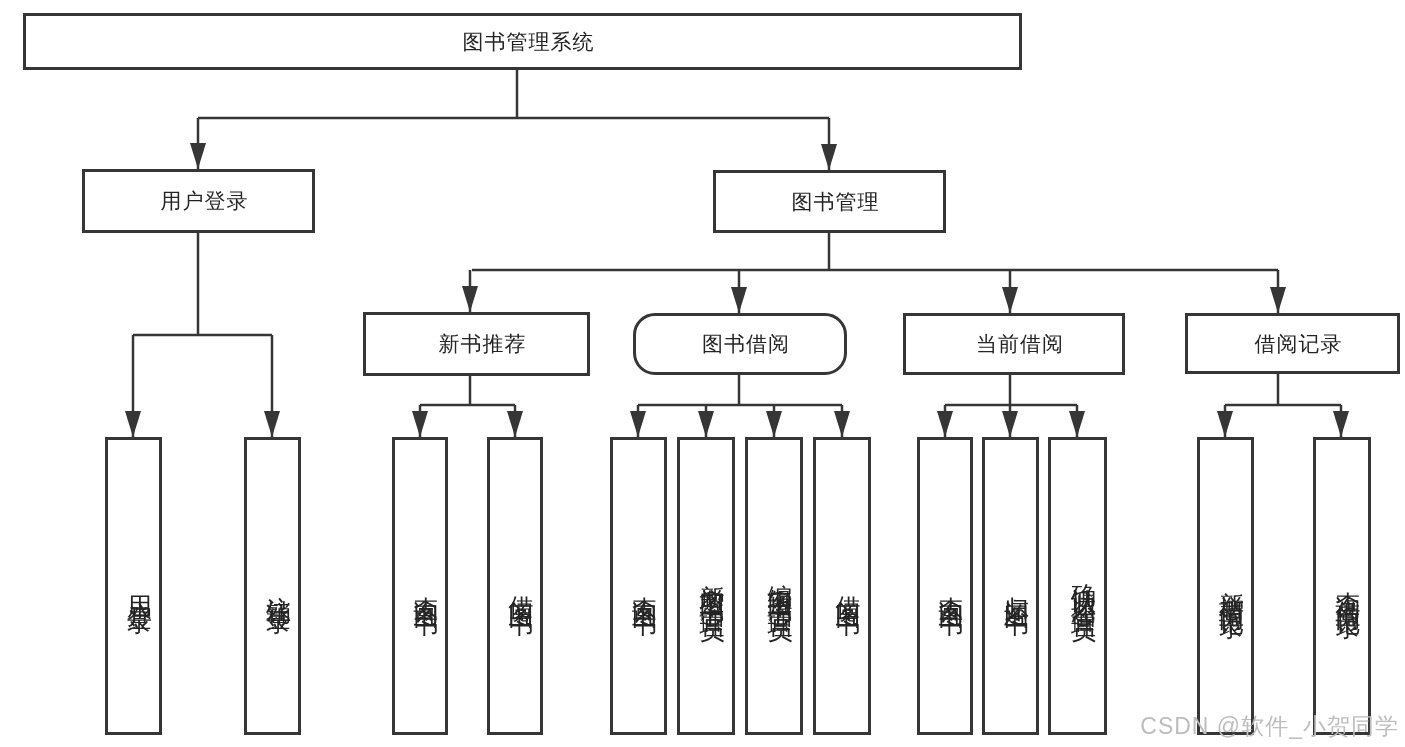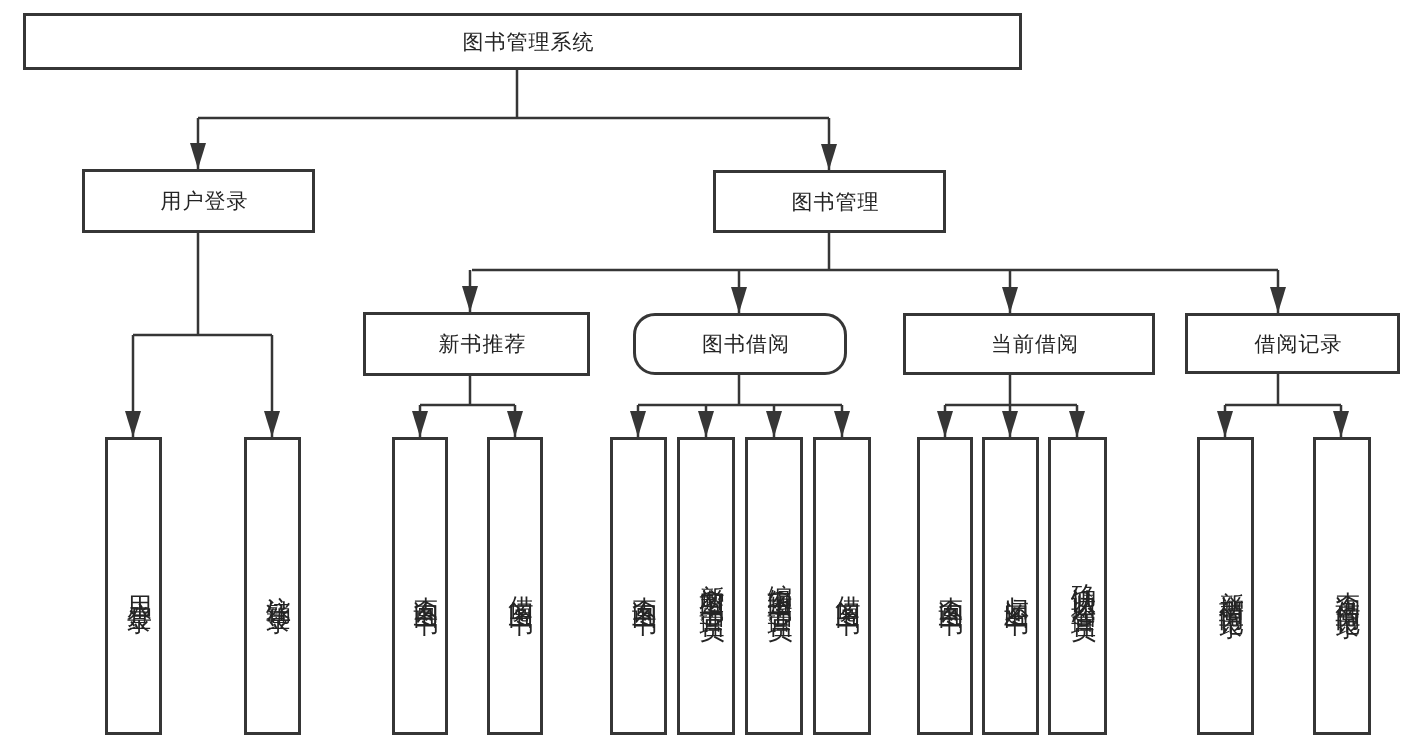--- a/index.html
+++ b/index.html
@@ -114,21 +114,21 @@
   <div class="node h" style="left:713px; top:170px; width:233px; height:63px;">
     <span class="label">图书管理</span>
   </div>
 
   <div class="node h" style="left:363px; top:312px; width:227px; height:64px;">
     <span class="label">新书推荐</span>
   </div>
   <div class="node h" style="left:633px; top:313px; width:214px; height:62px;border-radius:22px;">
     <span class="label">图书借阅</span>
   </div>
-  <div class="node h" style="left:903px; top:313px; width:252px; height:62px;">
+  <div class="node h" style="left:903px; top:313px; width:222px; height:62px;">
     <span class="label">当前借阅</span>
   </div>
   <div class="node h" style="left:1172px; top:313px; width:215px; height:61px;margin-left:13px;">
     <span class="label">借阅记录</span>
   </div>
 
   <div class="node v" style="left:105px; top:437px; width:57px; height:298px;">
     <span class="label">用户登录</span>
   </div>
   <div class="node v" style="left:244px; top:437px; width:57px; height:298px;">
@@ -165,14 +165,15 @@
     <span class="label">确认归还（管理员）</span>
   </div>
 
   <div class="node v" style="left:1197px; top:437px; width:57px; height:298px;">
     <span class="label">新增借阅记录</span>
   </div>
   <div class="node v" style="left:1313px; top:437px; width:58px; height:298px;">
     <span class="label">查询借阅记录</span>
   </div>
 
+  <div class="watermark">CSDN @软件_小贺同学</div>
 
 </div>
 
 </body></html>

